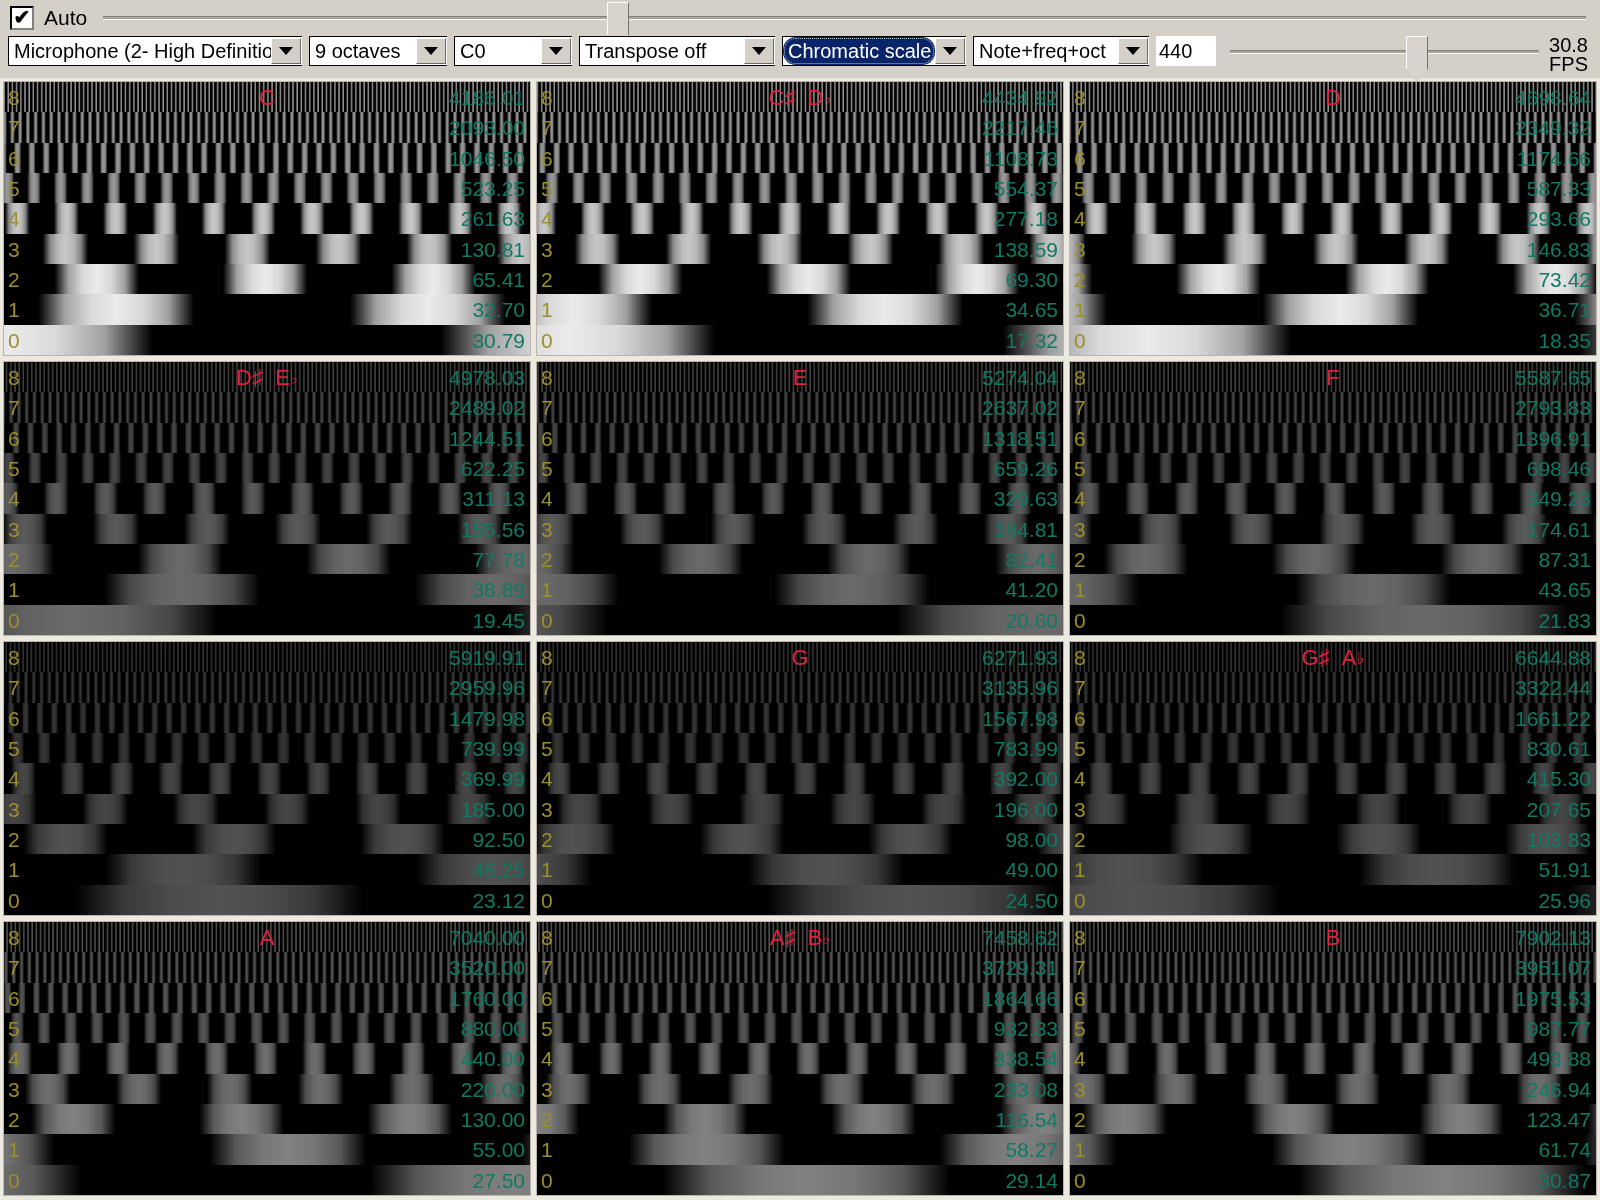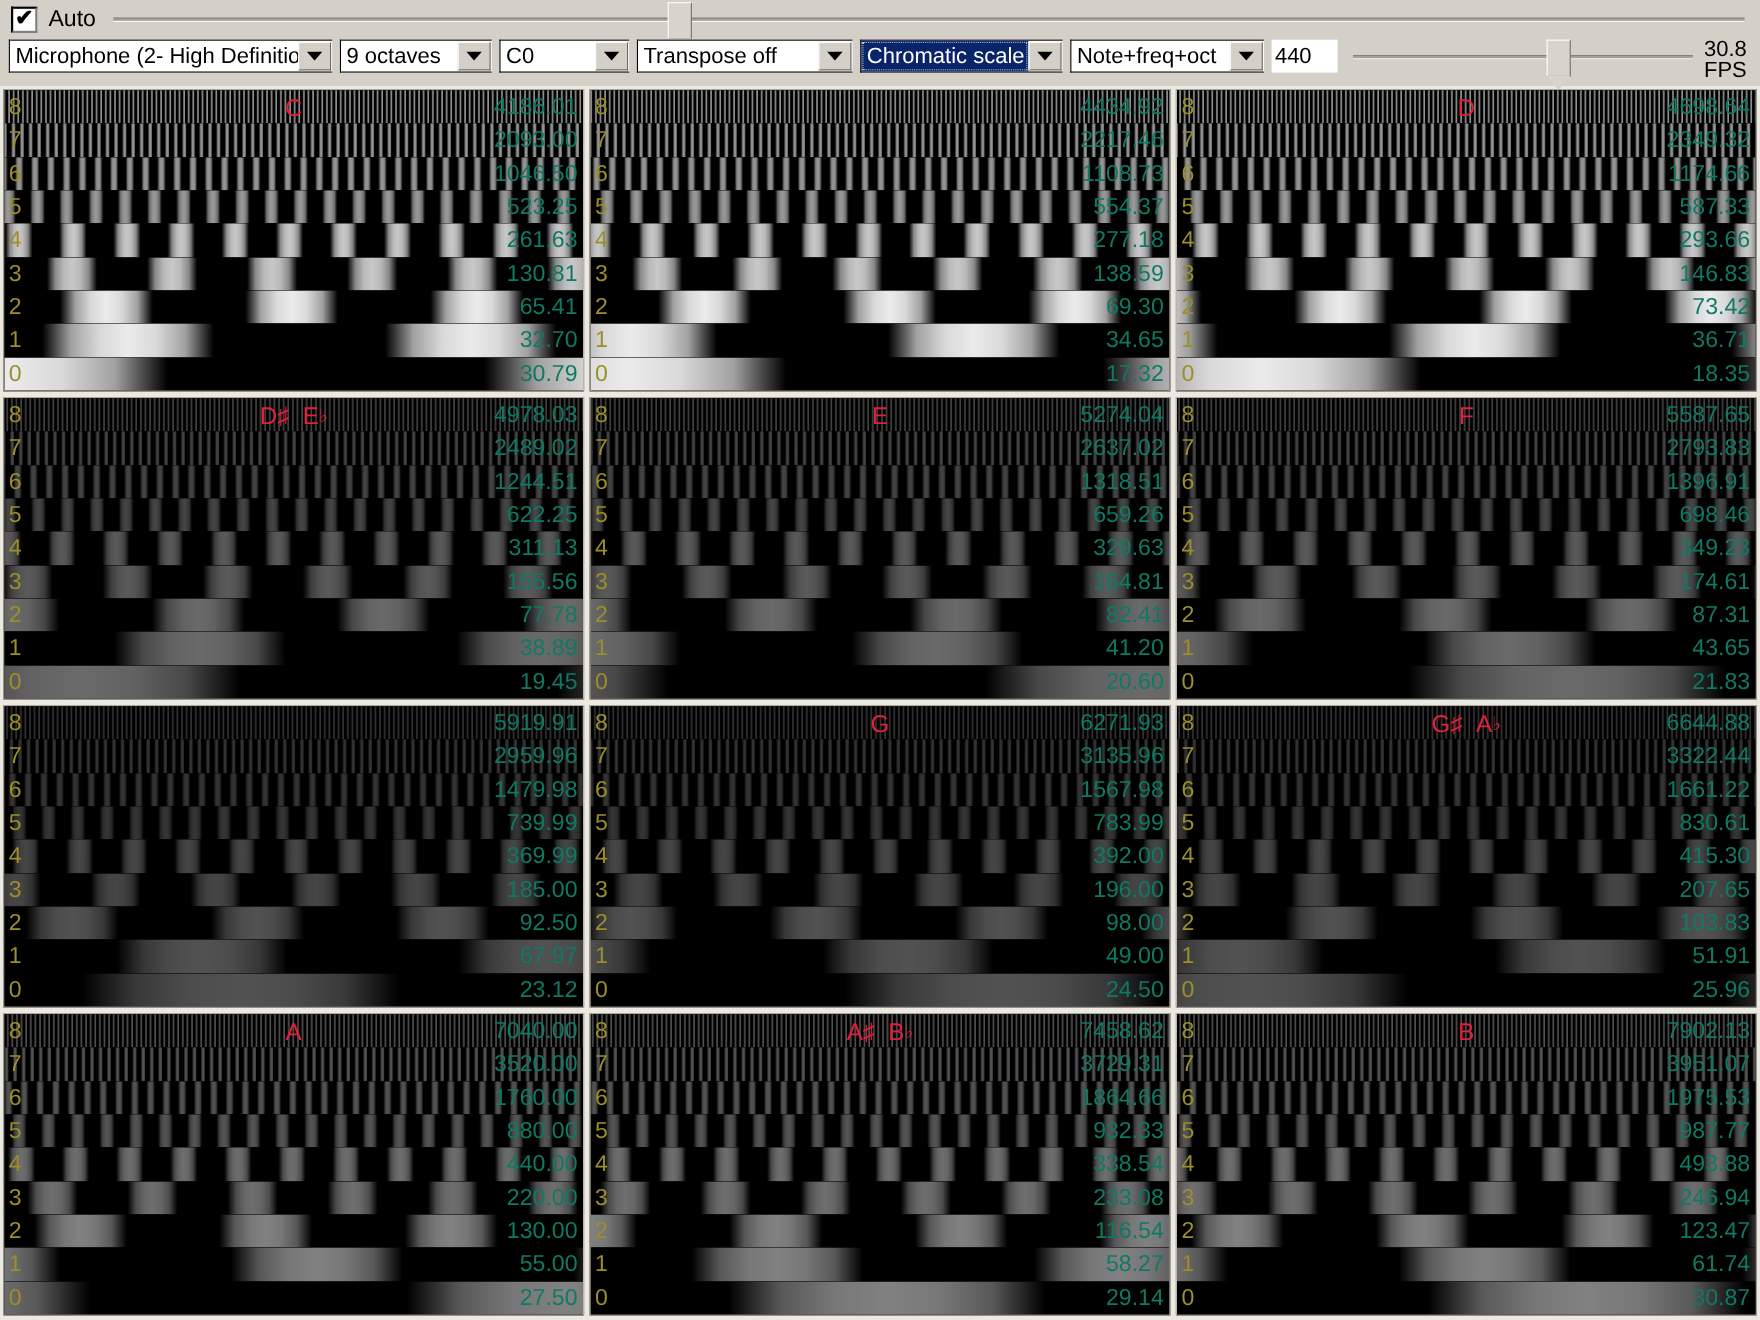--- a/index.html
+++ b/index.html
@@ -211,20 +211,21 @@
     width: 0; height: 0;
     border-left: 7px solid transparent;
     border-right: 7px solid transparent;
     border-top: 8px solid #000;
   }
   .combo.selected .cval {
     background: #0a246a;
     color: #ffffff;
     outline: 1px dotted #b9c4de;
     outline-offset: -2px;
+    border-radius: 13px;
   }
   .w-dev   { width: 294px; }
   .w-oct   { width: 138px; }
   .w-key   { width: 118px; }
   .w-trans { width: 196px; }
   .w-scale { width: 184px; }
   .w-disp  { width: 176px; }
   .freq-box {
     width: 60px; height: 30px;
     background: #ffffff;
@@ -465,20 +466,21 @@
         <div class="oct-row" style="height: 11.1111%;">
           <div class="stripes" style="background: repeating-linear-gradient(to right, rgb(0, 0, 0) 0%, rgb(161, 161, 161) 8.3%, rgb(217, 217, 217) 16.7%, rgb(235, 235, 235) 25%, rgb(217, 217, 217) 33.3%, rgb(161, 161, 161) 41.7%, rgb(0, 0, 0) 50%, rgb(0, 0, 0) 51%, rgb(0, 0, 0) 100%) 270.455px 0px / 311.495px 100%;"></div>
           <div class="oct-num">1</div>
           <div class="oct-freq">34.65</div>
         </div>
         <div class="oct-row" style="height: 11.1111%;">
           <div class="stripes" style="background: repeating-linear-gradient(to right, rgb(0, 0, 0) 0%, rgb(161, 161, 161) 8.3%, rgb(217, 217, 217) 16.7%, rgb(235, 235, 235) 25%, rgb(217, 217, 217) 33.3%, rgb(161, 161, 161) 41.7%, rgb(0, 0, 0) 50%, rgb(0, 0, 0) 51%, rgb(0, 0, 0) 100%) 465.852px 0px / 576.266px 100%;"></div>
           <div class="oct-num">0</div>
           <div class="oct-freq">17.32</div>
         </div>
+        <div class="note-name"><span>C♯</span>&nbsp;&nbsp;<span>D<span class="flat">♭</span></span></div>
       </div>
       <div class="panel">
         <div class="oct-row" style="height: 11.1111%;">
           <div class="stripes" style="background: repeating-linear-gradient(to right, rgb(0, 0, 0) 0%, rgb(105, 105, 105) 8.3%, rgb(141, 141, 141) 16.7%, rgb(153, 153, 153) 25%, rgb(141, 141, 141) 33.3%, rgb(105, 105, 105) 41.7%, rgb(0, 0, 0) 50%, rgb(0, 0, 0) 51%, rgb(0, 0, 0) 100%) 1.89048px 0px / 4.2px 100%;"></div>
           <div class="oct-num">8</div>
           <div class="oct-freq">4698.64</div>
         </div>
         <div class="oct-row" style="height: 11.1111%;">
           <div class="stripes" style="background: repeating-linear-gradient(to right, rgb(0, 0, 0) 0%, rgb(105, 105, 105) 8.3%, rgb(141, 141, 141) 16.7%, rgb(153, 153, 153) 25%, rgb(141, 141, 141) 33.3%, rgb(105, 105, 105) 41.7%, rgb(0, 0, 0) 50%, rgb(0, 0, 0) 51%, rgb(0, 0, 0) 100%) 5.15443px 0px / 7.77px 100%;"></div>
           <div class="oct-num">7</div>
@@ -697,21 +699,21 @@
           <div class="oct-freq">185.00</div>
         </div>
         <div class="oct-row" style="height: 11.1111%;">
           <div class="stripes" style="background: repeating-linear-gradient(to right, rgb(0, 0, 0) 0%, rgb(56, 56, 56) 8.3%, rgb(76, 76, 76) 16.7%, rgb(82, 82, 82) 25%, rgb(76, 76, 76) 33.3%, rgb(56, 56, 56) 41.7%, rgb(0, 0, 0) 50%, rgb(0, 0, 0) 51%, rgb(0, 0, 0) 100%) 19.4999px 0px / 168.376px 100%;"></div>
           <div class="oct-num">2</div>
           <div class="oct-freq">92.50</div>
         </div>
         <div class="oct-row" style="height: 11.1111%;">
           <div class="stripes" style="background: repeating-linear-gradient(to right, rgb(0, 0, 0) 0%, rgb(56, 56, 56) 8.3%, rgb(76, 76, 76) 16.7%, rgb(82, 82, 82) 25%, rgb(76, 76, 76) 33.3%, rgb(56, 56, 56) 41.7%, rgb(0, 0, 0) 50%, rgb(0, 0, 0) 51%, rgb(0, 0, 0) 100%) 101.397px 0px / 311.495px 100%;"></div>
           <div class="oct-num">1</div>
-          <div class="oct-freq">67.97</div>
+          <div class="oct-freq">46.25</div>
         </div>
         <div class="oct-row" style="height: 11.1111%;">
           <div class="stripes" style="background: repeating-linear-gradient(to right, rgb(0, 0, 0) 0%, rgb(56, 56, 56) 8.3%, rgb(76, 76, 76) 16.7%, rgb(82, 82, 82) 25%, rgb(76, 76, 76) 33.3%, rgb(56, 56, 56) 41.7%, rgb(0, 0, 0) 50%, rgb(0, 0, 0) 51%, rgb(0, 0, 0) 100%) 70.7646px 0px / 576.266px 100%;"></div>
           <div class="oct-num">0</div>
           <div class="oct-freq">23.12</div>
         </div>
       </div>
       <div class="panel">
         <div class="oct-row" style="height: 11.1111%;">
           <div class="stripes" style="background: repeating-linear-gradient(to right, rgb(0, 0, 0) 0%, rgb(36, 36, 36) 8.3%, rgb(49, 49, 49) 16.7%, rgb(53, 53, 53) 25%, rgb(49, 49, 49) 33.3%, rgb(36, 36, 36) 41.7%, rgb(0, 0, 0) 50%, rgb(0, 0, 0) 51%, rgb(0, 0, 0) 100%) 2.9045px 0px / 4.2px 100%;"></div>

